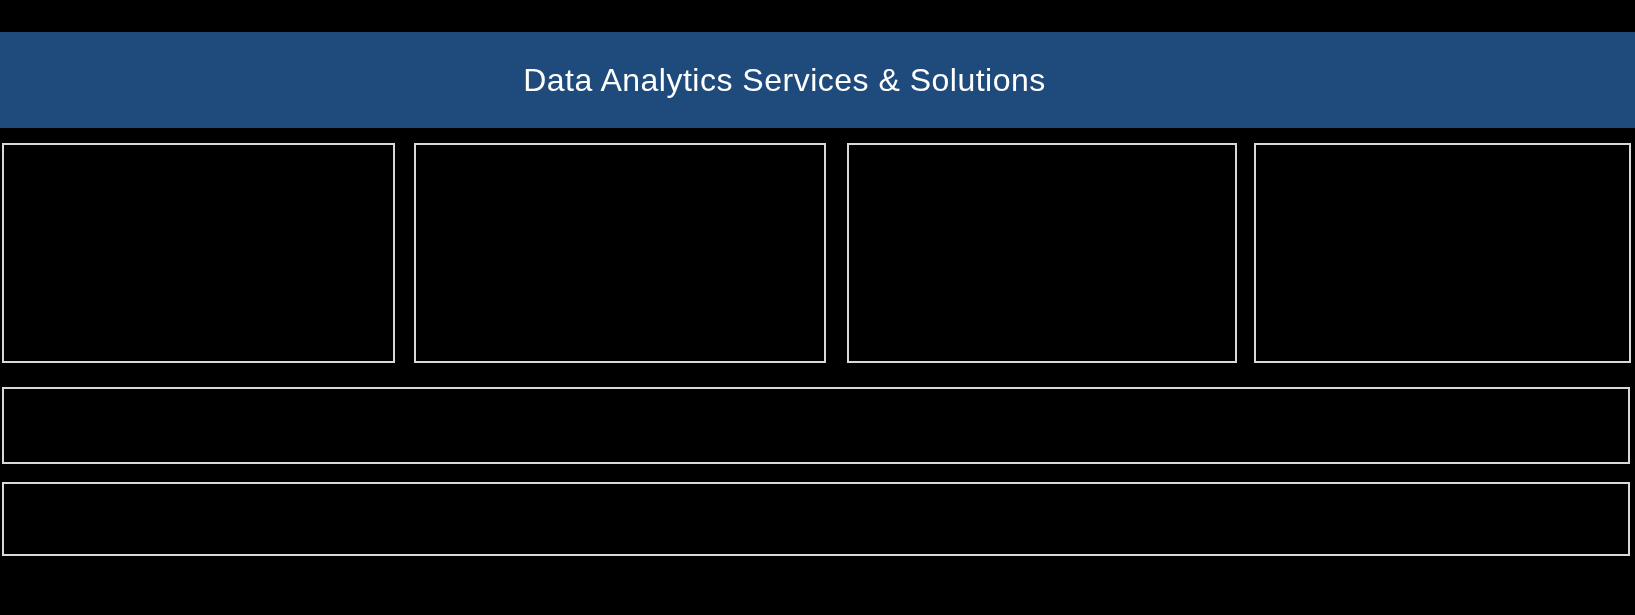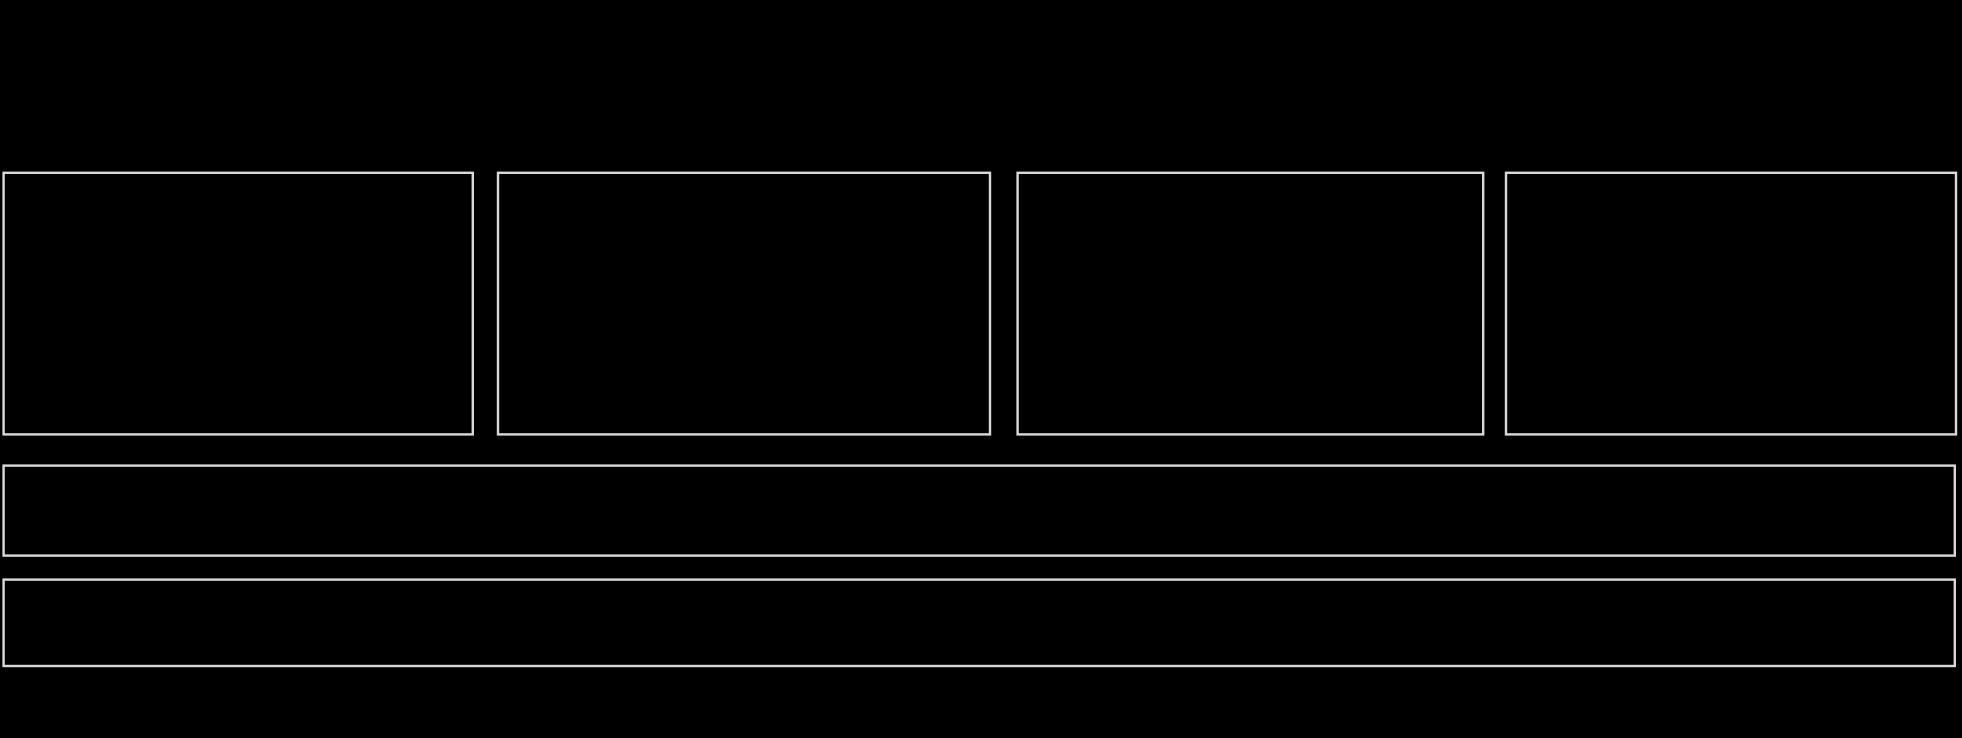--- a/index.html
+++ b/index.html
@@ -46,20 +46,23 @@
   .box3 { left: 847px;  top: 143px; width: 390px;  height: 220px; }
   .box4 { left: 1254px; top: 143px; width: 377px;  height: 220px; }
   .bar1 { left: 2px;    top: 387px; width: 1628px; height: 77px; }
   .bar2 { left: 2px;    top: 482px; width: 1628px; height: 74px; }
 </style>
 </head>
 <body>
 
 <div class="stage">
 
+  <header class="title-bar" style="background-color: rgb(31, 74, 124);">
+    <span class="title-text" style="color: rgb(255, 255, 255);">Data Analytics Services &amp; Solutions</span>
+  </header>
 
   <div class="panel box1"></div>
   <div class="panel box2"></div>
   <div class="panel box3"></div>
   <div class="panel box4"></div>
 
   <div class="panel bar1"></div>
   <div class="panel bar2"></div>
 
 </div>

